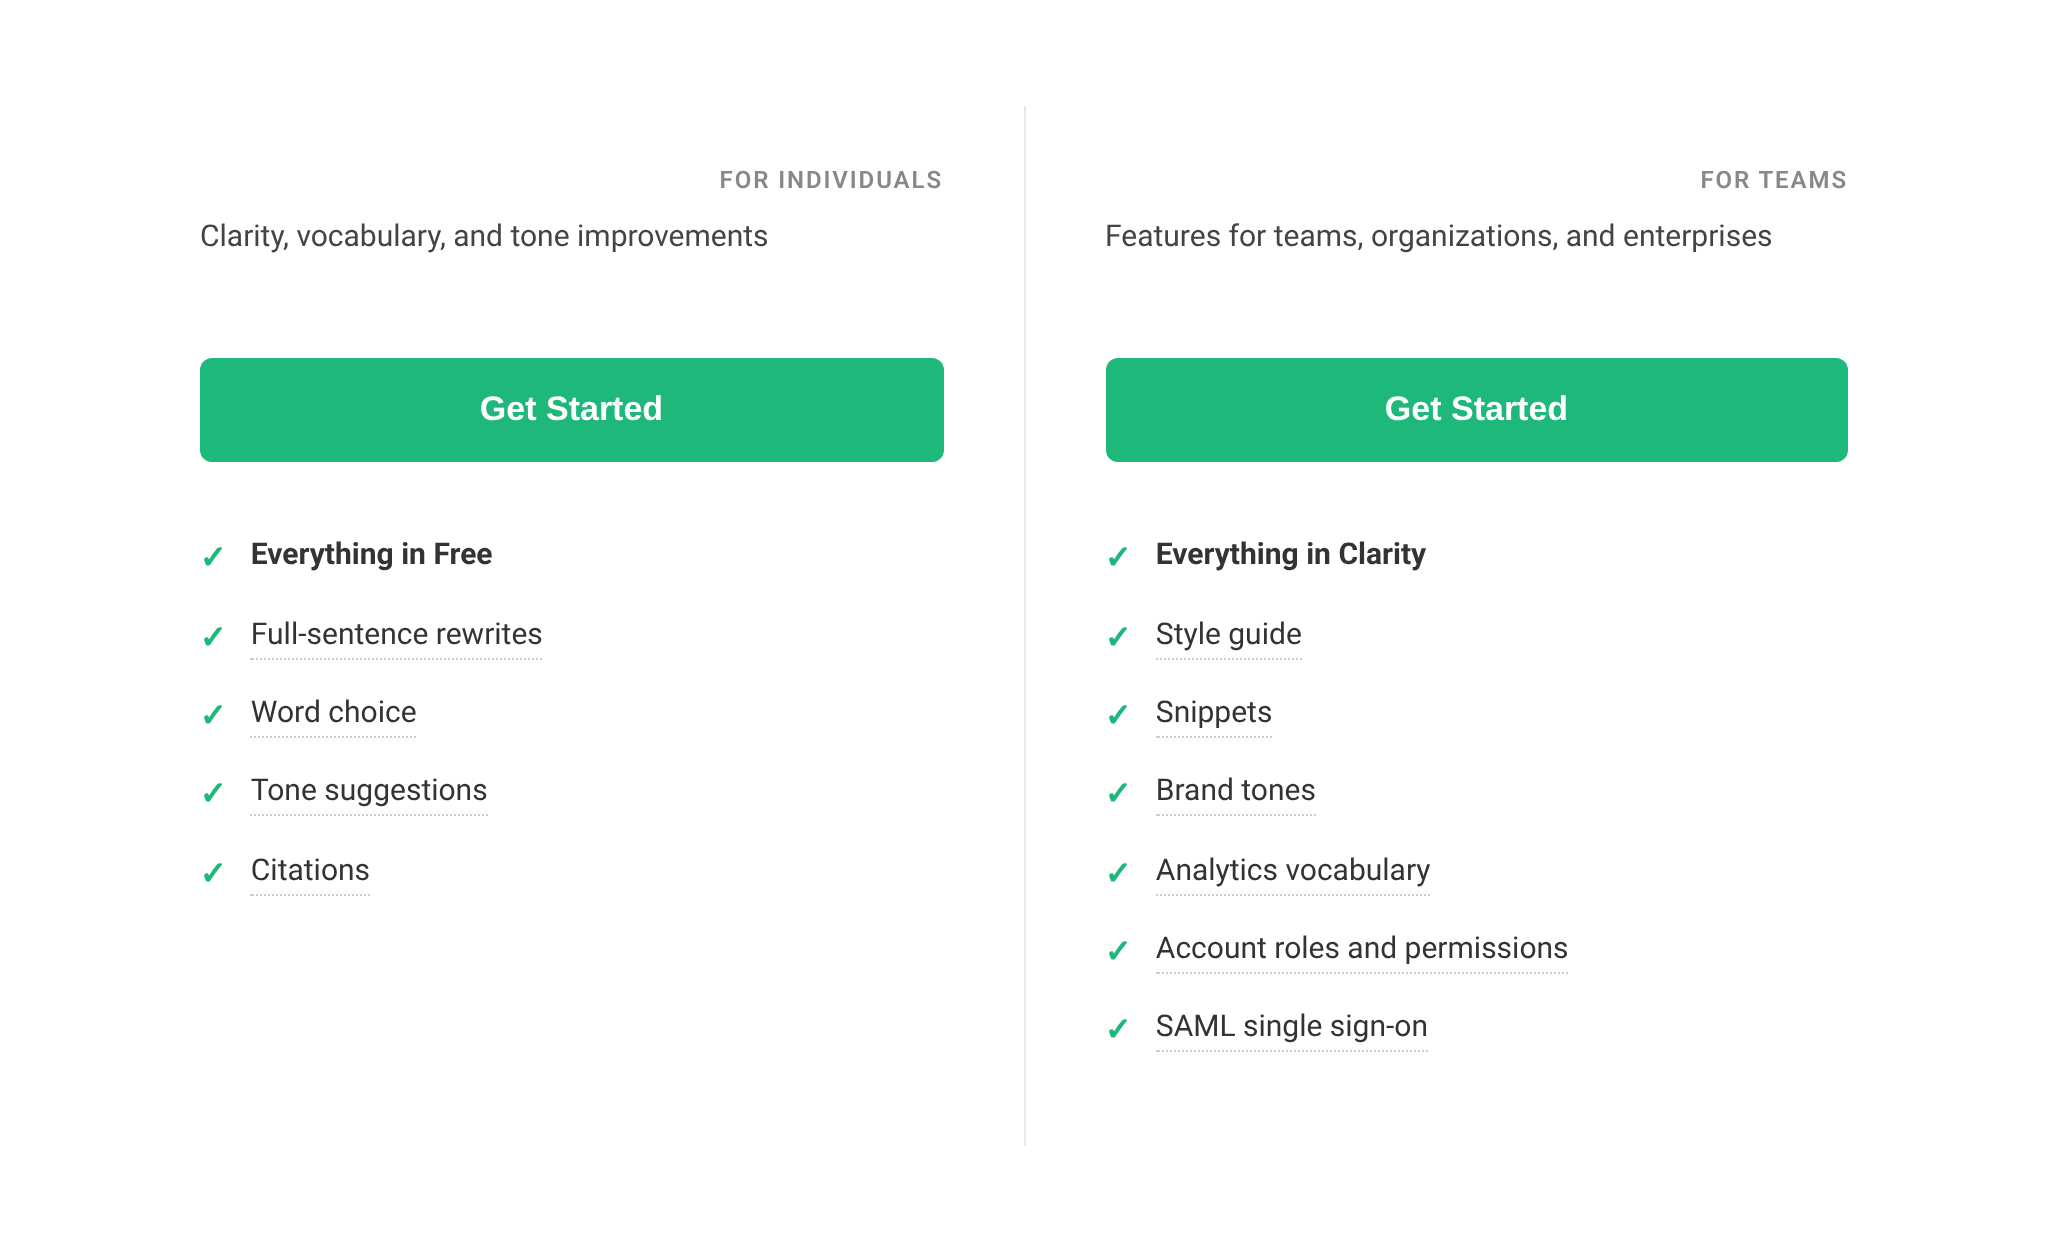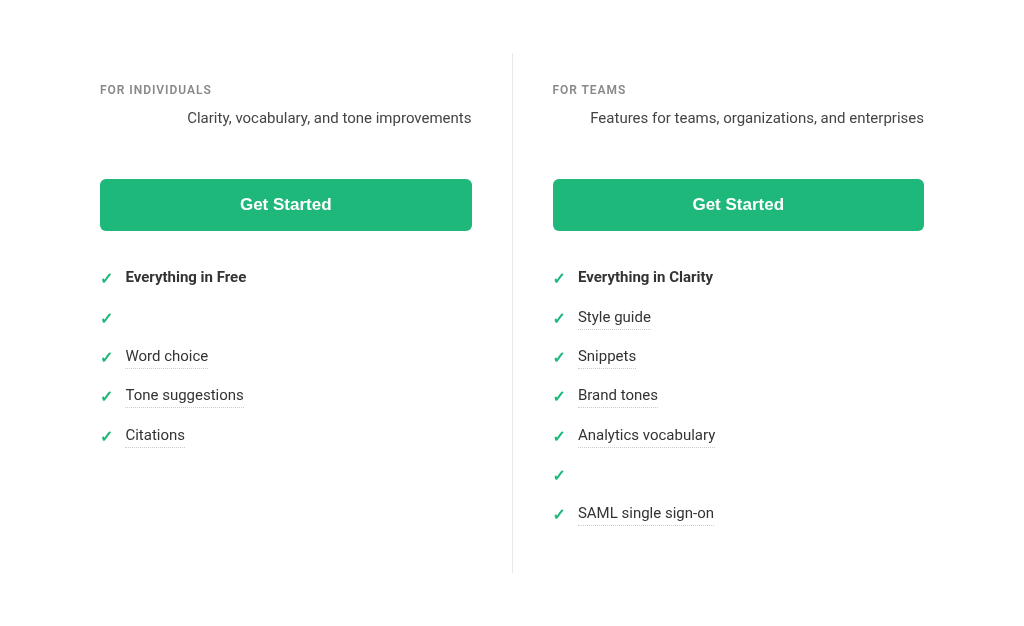--- a/index.html
+++ b/index.html
@@ -36,37 +36,37 @@
       border-right: 1px solid #e8e8e8;
     }
 
     .plan-for {
       font-size: 12px;
       font-weight: 600;
       letter-spacing: 0.08em;
       color: #888888;
       text-transform: uppercase;
       margin-bottom: 10px;
+      text-align: right;
     }
 
     .plan-name {
       font-size: 42px;
       font-weight: 800;
       color: #1a1a1a;
       margin-bottom: 14px;
       line-height: 1.1;
     }
 
     .plan-description {
       font-size: 15px;
       color: #444444;
       line-height: 1.5;
       margin-bottom: 24px;
       min-height: 48px;
-      text-align: right;
     }
 
     .get-started-btn {
       display: block;
       width: 100%;
       background: #1db87a;
       color: #ffffff;
       font-size: 17px;
       font-weight: 600;
       border: none;
@@ -118,20 +118,21 @@
     <div class="plan-description">Clarity, vocabulary, and tone improvements</div>
     <button class="get-started-btn">Get Started</button>
     <ul class="feature-list">
 
     <li class="feature-item bold-item">
           <span class="check-icon">✓</span>
           <span>Everything in Free</span>
         </li>
         <li class="feature-item">
           <span class="check-icon">✓</span>
+          <span class="feature-text">Full-sentence rewrites</span>
         </li>
         <li class="feature-item">
           <span class="check-icon">✓</span>
           <span class="feature-text">Word choice</span>
         </li>
         <li class="feature-item">
           <span class="check-icon">✓</span>
           <span class="feature-text">Tone suggestions</span>
         </li>
         <li class="feature-item">
@@ -162,20 +163,21 @@
         <li class="feature-item">
           <span class="check-icon">✓</span>
           <span class="feature-text">Brand tones</span>
         </li>
         <li class="feature-item">
           <span class="check-icon">✓</span>
           <span class="feature-text">Analytics vocabulary</span>
         </li>
         <li class="feature-item">
           <span class="check-icon">✓</span>
+          <span class="feature-text">Account roles and permissions</span>
         </li>
         <li class="feature-item">
           <span class="check-icon">✓</span>
           <span class="feature-text">SAML single sign-on</span>
         </li>
       </ul>
   </div>
 
 </div>
 

